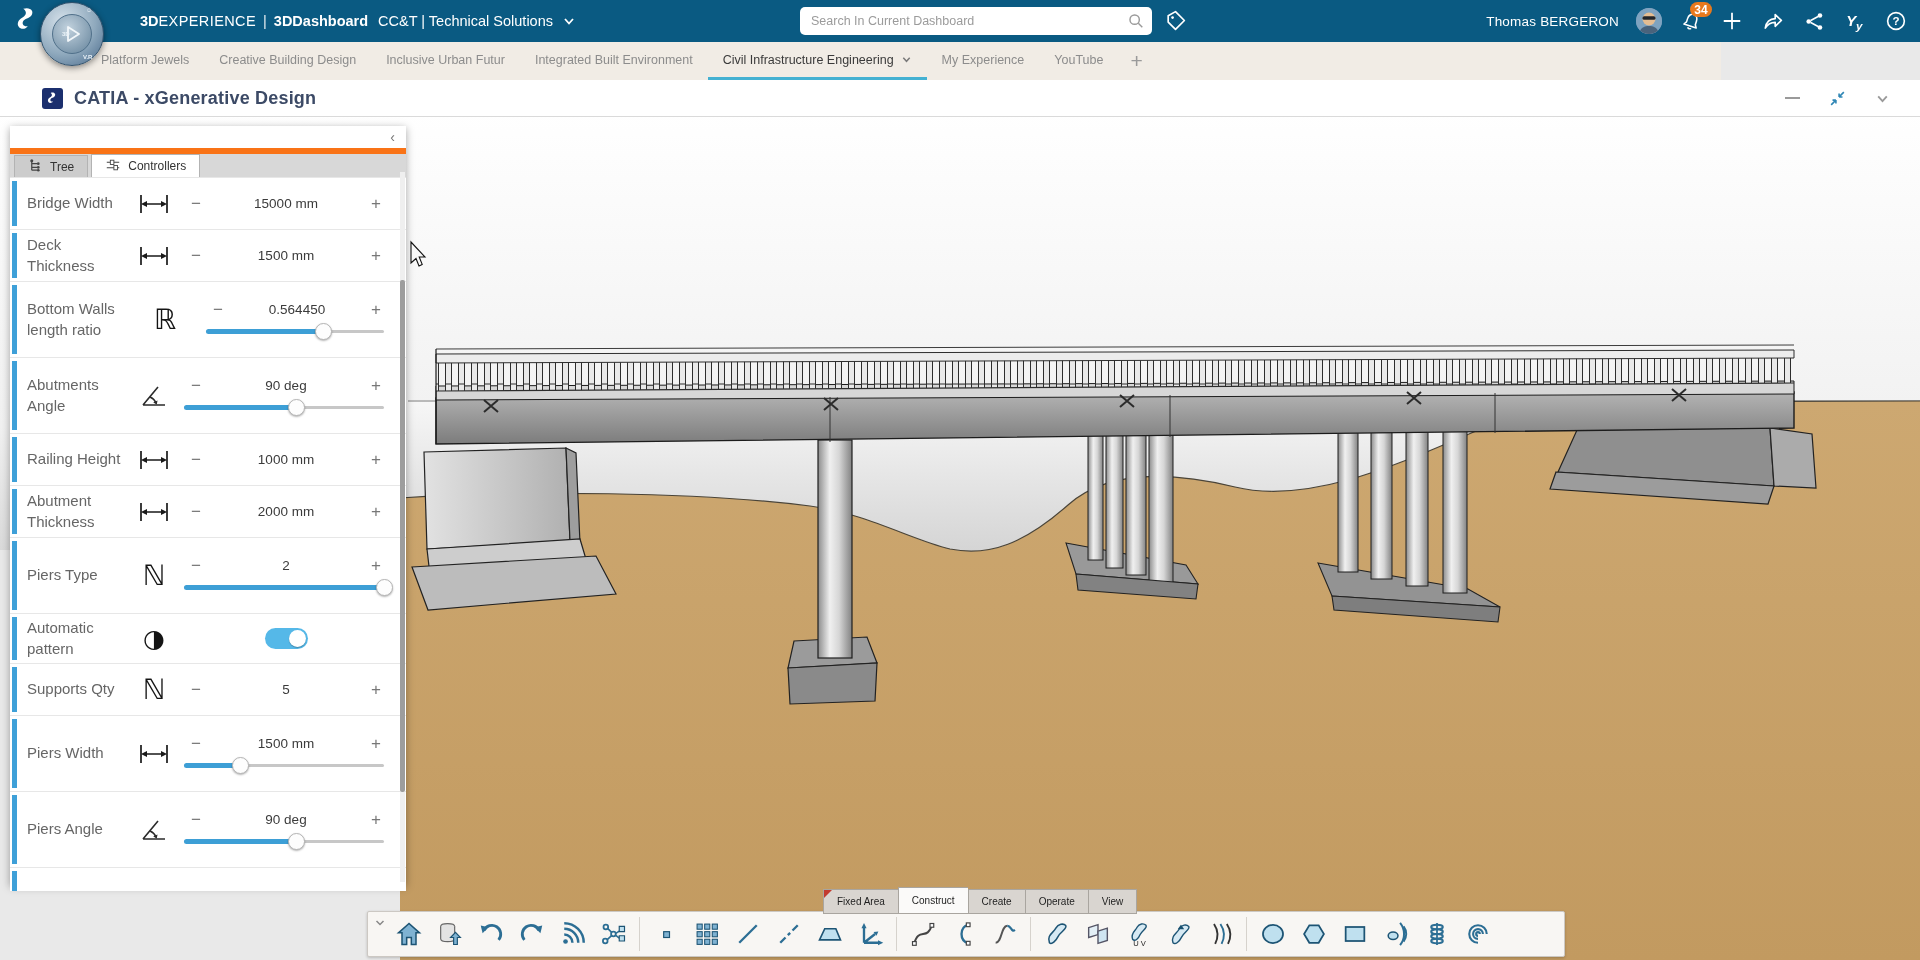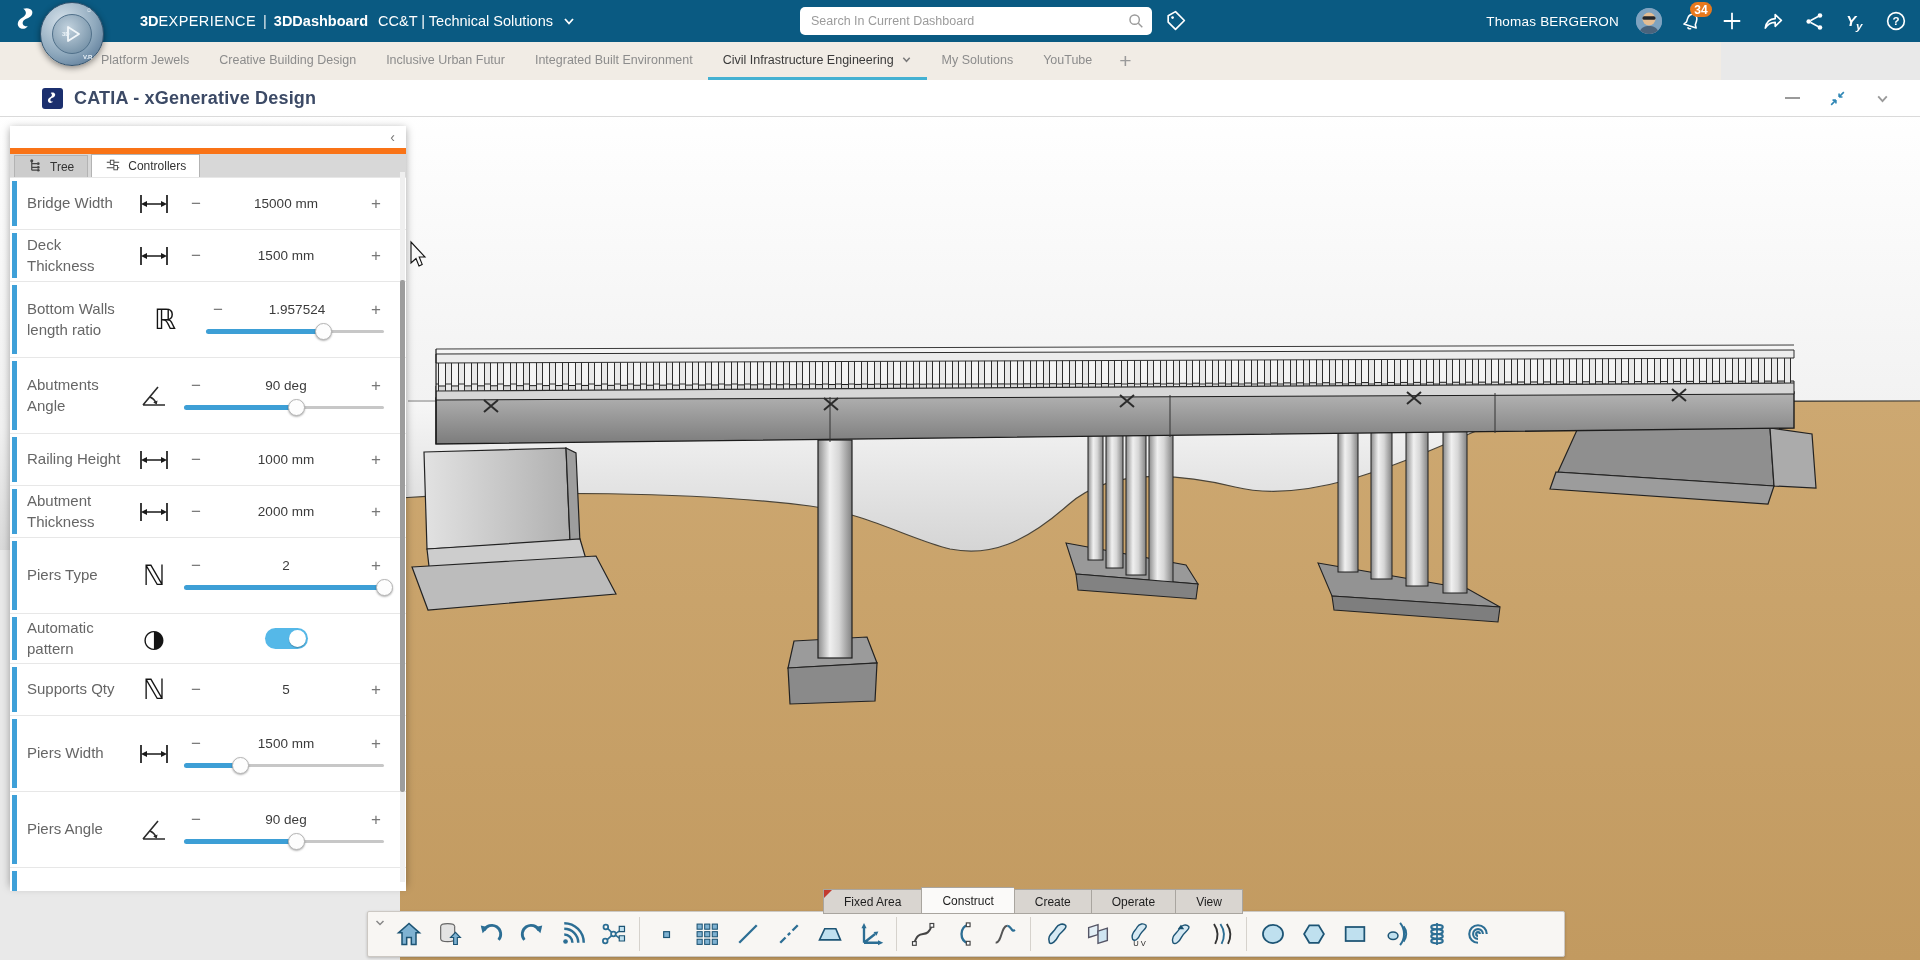--- a/index.html
+++ b/index.html
@@ -80,21 +80,21 @@
   .slider .fill{position:absolute;left:0;top:6px;height:5px;background:#3d9fd6;border-radius:3px;}
   .slider .knob{position:absolute;top:0;width:17px;height:17px;border-radius:50%;background:#fdfdfd;
      border:1px solid #b5b5b5;box-sizing:border-box;box-shadow:0 1px 2px rgba(0,0,0,.3);transform:translateX(-8px);}
   .toggle{width:43px;height:21px;border-radius:11px;background:#55b8e8;position:relative;margin:0 auto;}
   .toggle .tknob{position:absolute;right:2px;top:2px;width:17px;height:17px;background:#fff;border-radius:50%;box-shadow:0 1px 1px rgba(0,0,0,.25);}
   .pscroll{position:absolute;right:1px;top:46px;bottom:3px;width:5px;background:#efefef;}
   .pscroll .thumb{position:absolute;left:0;width:5px;top:108px;height:512px;background:#9d9d9d;border-radius:2px;}
 
   
   #bottomtabs{position:absolute;left:823px;top:887px;display:flex;z-index:6;align-items:flex-end;}
-  .btab{position:relative;padding:0 20px;height:25px;line-height:24px;font-size:12px;color:#1e1e1e;
+  .btab{position:relative;padding:0 13px;height:25px;line-height:24px;font-size:10px;color:#1e1e1e;
      background:#d9d5d0;border:1px solid #a9a59f;border-right:none;box-sizing:border-box;white-space:nowrap;}
   .btab:last-child{border-right:1px solid #a9a59f;}
   .btab.active{background:#fbfaf9;height:27px;line-height:26px;}
   .corner{position:absolute;top:0;left:0;width:0;height:0;border-top:8px solid #c23b2e;border-right:8px solid transparent;}
   #toolbar{position:absolute;left:367px;top:911px;width:1198px;height:46px;background:#f8f6f3;
      border:1px solid #ccc8c3;border-radius:2px;box-sizing:border-box;display:flex;align-items:center;
      padding:0 6px;z-index:5;box-shadow:0 1px 3px rgba(0,0,0,.2);}
   .tchev{align-self:flex-start;margin:3px 2px 0 0;}
   .tsep{width:1px;height:34px;background:#d6d2cc;margin:0 5px;flex:0 0 auto;}
   .tbtn{width:41px;height:40px;display:flex;align-items:center;justify-content:center;background:none;border:none;padding:0;flex:0 0 auto;}
@@ -303,21 +303,21 @@
       <div class="dtab">
         <span>Integrated Built Environment</span>
       </div>
       <div class="dtab active">
         <span>Civil Infrastructure Engineering</span>
         <svg width="11" height="11" viewBox="0 0 12 12">
           <path d="M2.5,4 L6,8 L9.5,4" fill="none" stroke="#7a7a7a" stroke-width="1.6"></path>
         </svg>
       </div>
       <div class="dtab">
-        <span>My Solutions</span>
+        <span>My Experience</span>
       </div>
       <div class="dtab">
         <span>YouTube</span>
       </div>
       <div class="addtab">+</div>
     </nav>
 
   <div id="appheader">
     <span class="applogo">
       <svg width="15" height="15" viewBox="0 0 24 24">
@@ -399,21 +399,21 @@
         </div>
         <div class="crow" style="height: 76px; gap: 11px;">
           <div class="accent"></div>
           <div class="clabel">Bottom Walls length ratio</div>
           <div class="cicon">
             <span class="ds">ℝ</span>
           </div>
           <div class="cbody">
             <div class="cline">
               <button class="cminus">−</button>
-              <div class="cval">1.957524</div>
+              <div class="cval">0.564450</div>
               <button class="cplus">+</button>
             </div>
             <div class="slider">
               <div class="track"></div>
               <div class="fill" style="width:66%"></div>
               <div class="knob" style="left:66%"></div>
             </div>
           </div>
         </div>
         <div class="crow" style="height: 76px;">

